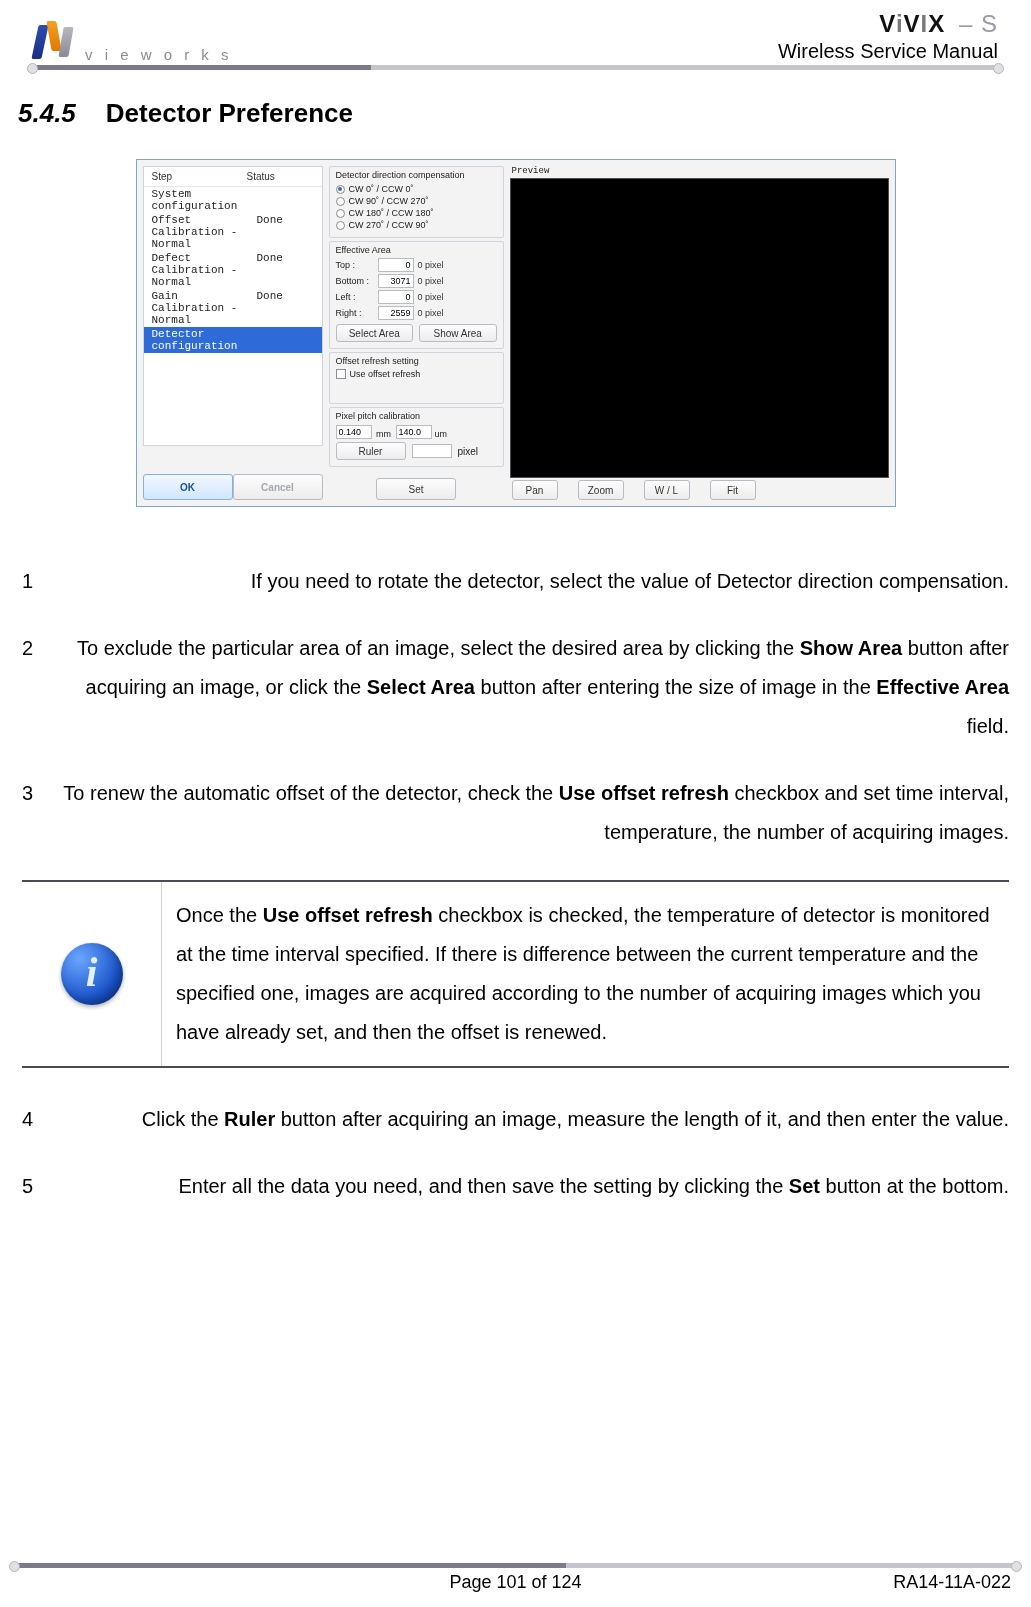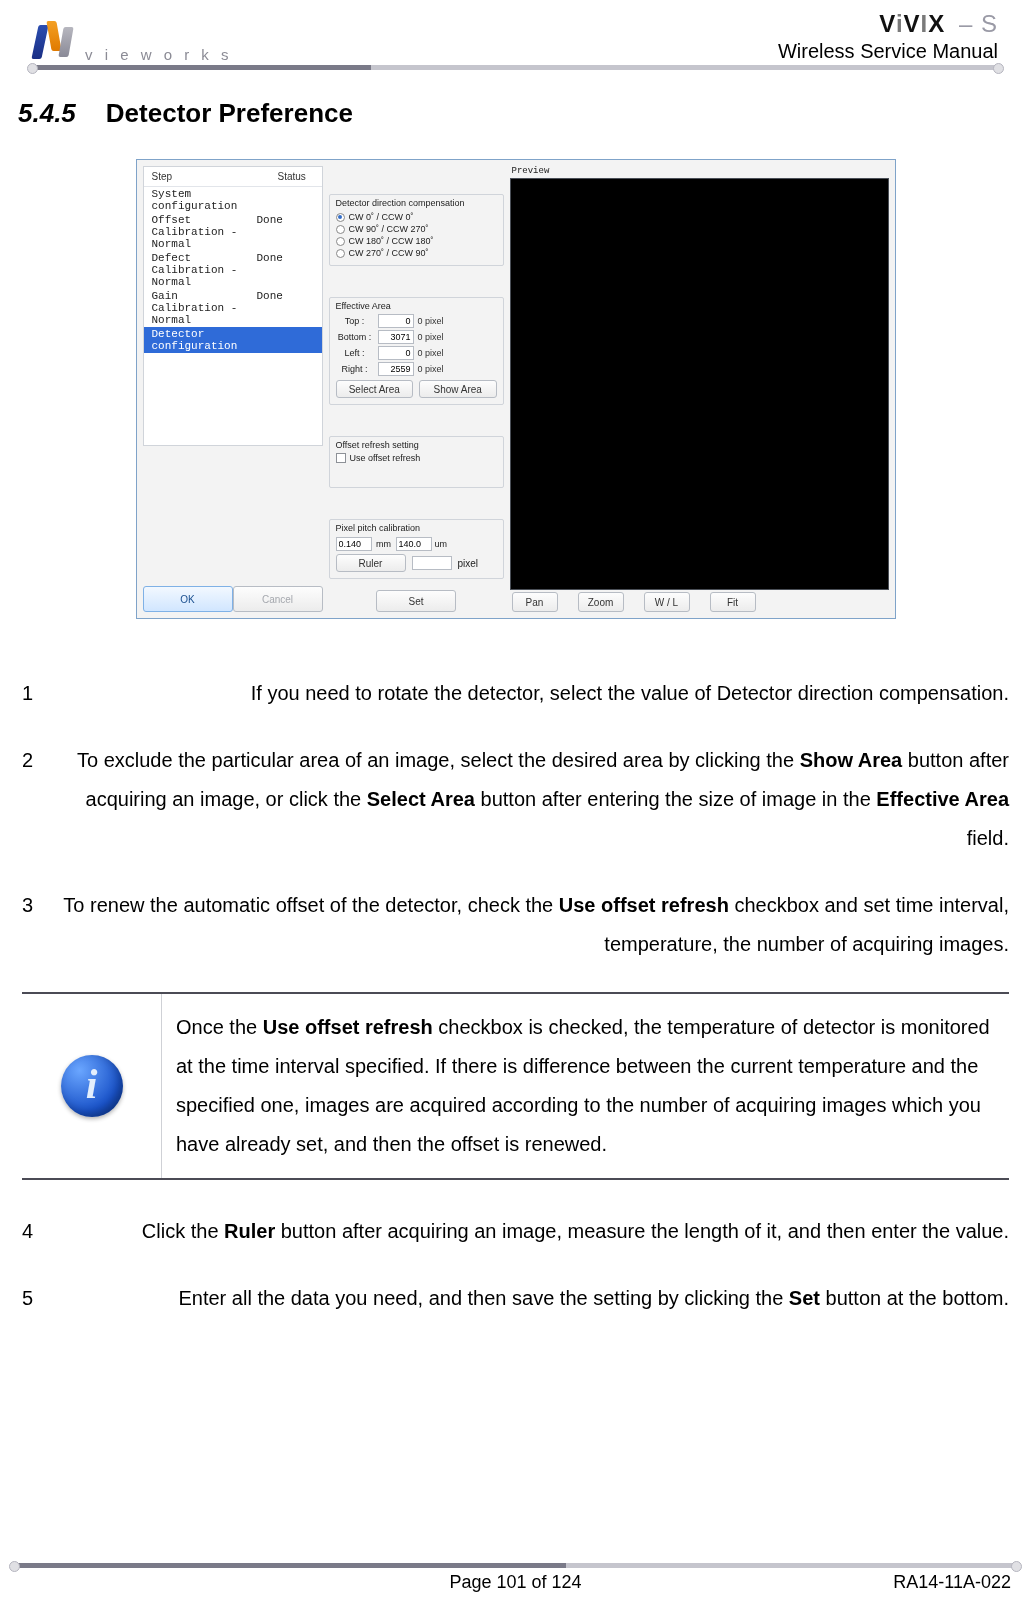--- a/index.html
+++ b/index.html
@@ -78,51 +78,51 @@
     color:#fff; text-align:center; line-height:16px; font-size:12px; font-weight:700;
   }
   .shot-body { display:flex; padding: 6px; gap:6px; background:#f3f3f3; }
   
   .leftcol { width: 180px; display:flex; flex-direction:column; }
   .steplist {
     background:#fff; border:1px solid #d0d4da; height: 280px;
     padding:0; position:relative;
   }
   .steplist-head { display:flex; padding:4px 8px; border-bottom:1px solid #e2e5ea; font-size:10px; color:#333; }
-  .steplist-head .c1 { width: 126px; }
+  .steplist-head .c1 { width: 95px; }
   .steplist-rows .row { display:flex; padding:1px 8px; font-size:11px;font-family:Liberation Mono, monospace; }
   .steplist-rows .row .c1 { width: 105px; }
   .steplist-rows .row.sel { background:#2f6bd8; color:#fff; }
   .btn {
     display:inline-flex; align-items:center; justify-content:center;
     background: linear-gradient(#fdfdfd,#ececec);
     border:1px solid #b7bcc4; border-radius:3px;
     font-size:10px; color:#333;
   }
-  .okcancel { display:flex; margin-top:auto; padding-top:14px;}
+  .okcancel { display:flex; margin-top:auto; padding-top:14px;font-weight:bold;}
   .okcancel .btn { flex:1; height:26px; }
   .okcancel .btn.ok { background: linear-gradient(#f2f8ff,#d1e6ff); border-color:#7fb1e6; color:#1a4f8f; }
   .okcancel .btn.cancel { color:#a5a8ae; }
 
   
   .midcol { width: 175px; display:flex; flex-direction:column; gap:3px; }
-  .groupbox { border:1px solid #d0d4da; border-radius:2px; background:#f3f3f3; padding:4px 6px 6px 6px; position:relative;margin-top:28px; }
+  .groupbox { border:1px solid #d0d4da; border-radius:2px; background:#f3f3f3; padding:4px 6px 6px 6px; position:relative; }
   .groupbox > .gtitle { position:relative; top:-1px; font-size:9px; color:#222; margin-bottom:2px; }
   .radio-row { display:flex; align-items:center; gap:4px; font-size:9px; padding:1px 0;}
   .radio { width:9px; height:9px; border:1px solid #888; border-radius:50%; background:#fff; display:inline-block; position:relative;}
   .radio.sel::after{content:""; position:absolute; left:1.5px; top:1.5px; width:4px; height:4px; background:#356ec8; border-radius:50%;}
   .ea-row { display:flex; align-items:center; gap:4px; font-size:9px; margin:2px 0;}
-  .ea-row .lbl { width:38px; text-align:center;}
+  .ea-row .lbl { width:38px; text-align:left;}
   .ea-row input { width:36px; height:14px; font-size:9px; border:1px solid #b7bcc4; padding:0 2px; text-align:right;}
   .ea-row .unit { color:#333;}
   .ea-btns { display:flex; gap:6px; margin-top:4px;}
   .ea-btns .btn { flex:1; height:18px;}
   .chkrow { display:flex; align-items:center; gap:4px; font-size:9px; }
   .chk { width:10px; height:10px; border:1px solid #8d9197; background:#fff; display:inline-block;}
-  .ppc-row { display:flex; align-items:center; gap:3px; font-size:9px; margin:3px 0;}
+  .ppc-row { display:flex; align-items:flex-end; gap:3px; font-size:9px; margin:3px 0;}
   .ppc-row input { width:36px; height:14px; font-size:9px; border:1px solid #b7bcc4; padding:0 2px; text-align:left;}
   .ppc-row .mid { width:18px; text-align:center;}
   .ruler-row { display:flex; align-items:center; gap:6px; }
   .ruler-row .btn { width:70px; height:18px;}
   .ruler-row input { width:40px; height:14px; font-size:9px; border:1px solid #b7bcc4;}
   .setbtn { align-self:center; margin-top:8px; }
   .setbtn .btn { width:80px; height:22px;}
 
   
   .rightcol { flex:1; display:flex; flex-direction:column; }

